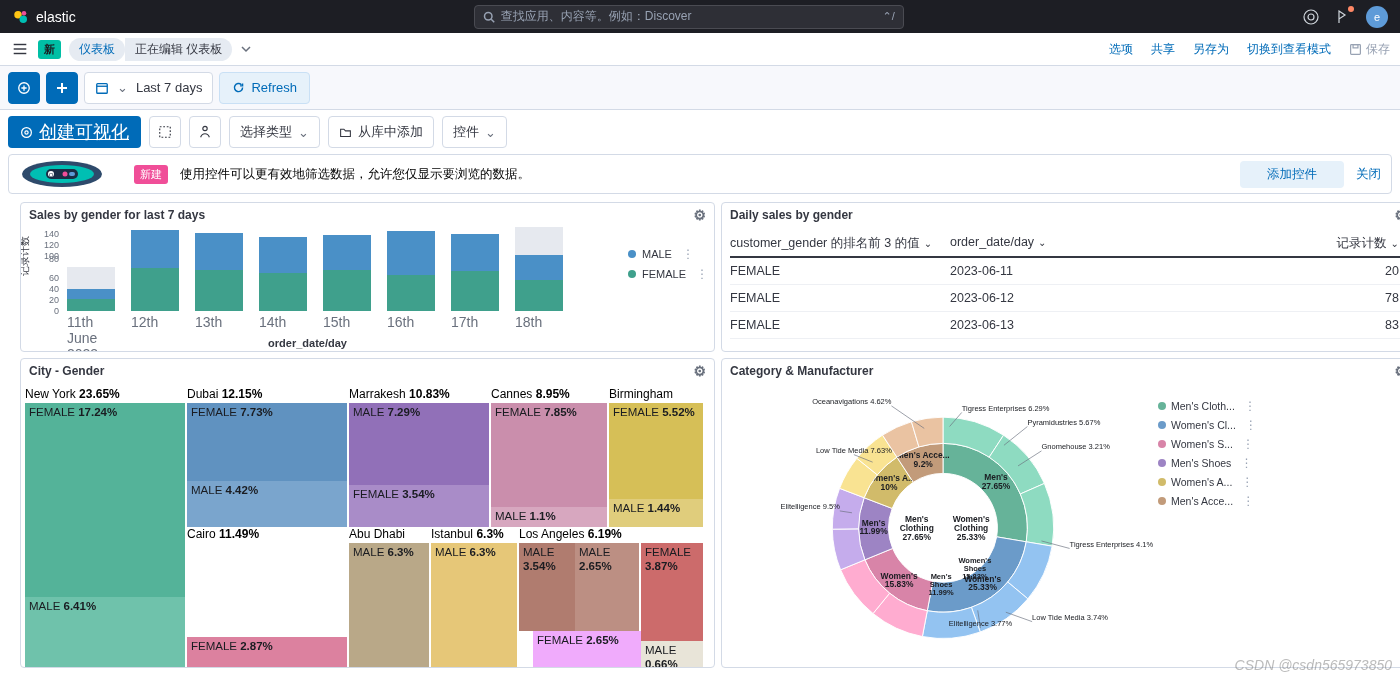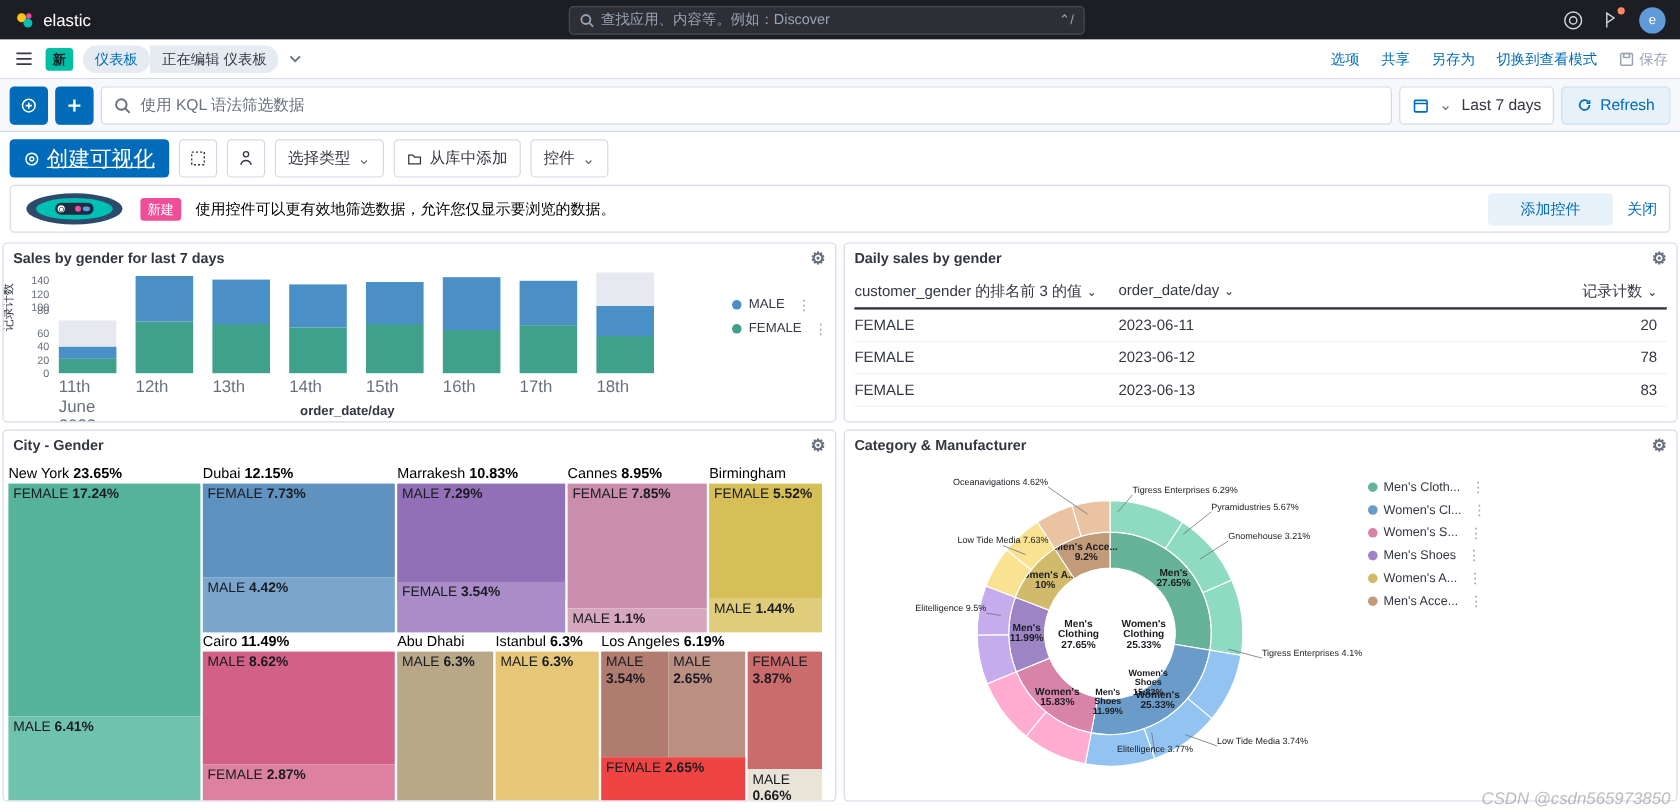--- a/index.html
+++ b/index.html
@@ -39,27 +39,27 @@
 
 
 .vis-toolbar { height: 44px; display: flex; align-items: center; padding: 6px 8px; gap: 8px; }
 .primary-btn { height: 32px; background: #006bb8; color: #fff; border-radius: 4px; padding: 0 12px; display: flex; align-items: center; gap: 6px; font-size: 18px; cursor: pointer; border:none;}
 .primary-btn span{text-decoration:underline;}
 .tool-btn { height: 32px; min-width:32px; border: 1px solid #d3dae6; background: #fff; border-radius: 4px; padding: 0 10px; display: flex; align-items: center; gap: 6px; font-size: 13px; cursor: pointer; color:#343741;}
 
 
 .tip-banner { height: 40px; margin: 0 8px 8px; border: 1px solid #d3dae6; border-radius: 4px; display: flex; align-items: center; padding: 0 10px; gap: 12px; font-size: 12.5px; background:#fff;}
 .tip-illus { width:86px; height:30px; display:flex; align-items:center; justify-content:center;}
-.tip-badge { background: #f04e98; color: #fff; font-size: 11px; padding: 2px 6px; border-radius: 3px; }
+.tip-badge { background: #f04e98; color: #fff; font-size: 11px; padding: 2px 6px; border-radius: 3px; margin-left: 17px; }
 .tip-right { margin-left: auto; display: flex; gap: 12px; align-items: center; }
 .tip-addbtn{background:#e6f1fa;color:#006bb8;padding:5px 27px;border-radius:4px;cursor:pointer;font-size:12.5px;}
 .tip-close{color:#006bb8;cursor:pointer;font-size:12.5px;}
 
 
-.dash-grid { display: grid; grid-template-columns: 695px 695px; grid-template-rows: 150px 310px; gap: 6px; padding: 0 2px; }
+.dash-grid { display: grid; grid-template-columns: 695px 695px; grid-template-rows: 150px 310px; gap: 6px; padding: 0 20px; }
 .panel { border: 1px solid #d3dae6; border-radius: 4px; background: #fff; display:flex; flex-direction:column; overflow:hidden;}
 .panel-head { display: flex; align-items: center; padding: 4px 8px; font-size: 12px; font-weight: 600; color: #343741; }
 .panel-head .gear { margin-left: auto; color: #69707d; cursor: pointer; font-size:14px;}
 .panel-body { flex: 1; position: relative; padding: 4px 8px; overflow:hidden;}
 
 
 .bar-area{position:absolute;left:40px;right:120px;top:2px;bottom:40px;}
 .bar-group{position:absolute;bottom:0;width:48px;}
 .bar-seg{width:100%;}
 .bar-x{position:absolute;font-size:14px;color:#69707d;top:100%;margin-top:3px;width:60px;}
@@ -172,27 +172,20 @@
       <svg width="14" height="14" viewBox="0 0 16 16" fill="none" stroke="#fff" stroke-width="1.5">
         <circle cx="8" cy="8" r="6"></circle>
         <path d="M8 5v6M5 8h6"></path>
       </svg>
     </div>
   <div class="sq-btn add">
       <svg width="12" height="12" viewBox="0 0 12 12" stroke="#fff" stroke-width="2">
         <path d="M6 1v10M1 6h10"></path>
       </svg>
     </div>
-  <div class="kql-input">
-    <svg width="14" height="14" viewBox="0 0 16 16" fill="none" stroke="#69707d" stroke-width="1.8">
-        <circle cx="7" cy="7" r="5"></circle>
-        <line x1="11" y1="11" x2="15" y2="15"></line>
-      </svg>
-    <span>使用 KQL 语法筛选数据</span>
-  </div>
   <div class="date-picker">
     <svg class="cal" width="14" height="14" viewBox="0 0 16 16" fill="none" stroke="#006bb8" stroke-width="1.5">
         <rect x="2" y="3" width="12" height="11" rx="1"></rect>
         <line x1="2" y1="6" x2="14" y2="6"></line>
       </svg>
     <span style="color:#69707d;">⌄</span>
     <span>Last 7 days</span>
   </div>
   <div class="refresh-btn">
     <svg width="13" height="13" viewBox="0 0 16 16" fill="none" stroke="#006bb8" stroke-width="1.8">
@@ -417,23 +410,20 @@
             <div class="tm-title" style="height:16px;">Birmingham <b>6.96%</b></div>
             <div class="tm-cell" style="left:0px;top:16px;width:94px;height:96px;background:#d6bf57;">
               <div class="tm-sub">FEMALE <b>5.52%</b></div>
             </div>
             <div class="tm-cell" style="left:0px;top:112px;width:94px;height:28px;background:#e0cd7c;">
               <div class="tm-sub">MALE <b>1.44%</b></div>
             </div>
           </div>
           <div style="position: absolute; left: 162px; top: 140px; width: 160px; height: 144px;">
             <div class="tm-title" style="height:16px;">Cairo <b>11.49%</b></div>
-            <div class="tm-cell" style="left:0px;top:16px;width:160px;height:94px;background:#d36086;">
-              <div class="tm-sub">MALE <b>8.62%</b></div>
-            </div>
             <div class="tm-cell" style="left:0px;top:110px;width:160px;height:34px;background:#dc819f;">
               <div class="tm-sub">FEMALE <b>2.87%</b></div>
             </div>
           </div>
           <div style="position: absolute; left: 324px; top: 140px; width: 80px; height: 144px;">
             <div class="tm-title" style="height:16px;">Abu Dhabi <b>6.3%</b></div>
             <div class="tm-cell" style="left:0px;top:16px;width:80px;height:128px;background:#b9a888;">
               <div class="tm-sub">MALE <b>6.3%</b></div>
             </div>
           </div>
@@ -444,21 +434,21 @@
             </div>
           </div>
           <div style="position: absolute; left: 494px; top: 140px; width: 120px; height: 144px;">
             <div class="tm-title" style="height:16px;">Los Angeles <b>6.19%</b></div>
             <div class="tm-cell" style="left:0px;top:16px;width:56px;height:88px;background:#b07c6f;">
               <div class="tm-sub">MALE <b>3.54%</b></div>
             </div>
             <div class="tm-cell" style="left:56px;top:16px;width:64px;height:88px;background:#bc8f83;">
               <div class="tm-sub">MALE <b>2.65%</b></div>
             </div>
-            <div class="tm-cell" style="left:0px;top:104px;width:120px;height:40px;background:#ef4444;">
+            <div class="tm-cell" style="left:14px;top:104px;width:120px;height:40px;background:#f0abfc;">
               <div class="tm-sub">FEMALE <b>2.65%</b></div>
             </div>
           </div>
           <div style="position: absolute; left: 616px; top: 140px; width: 62px; height: 144px;">
             <div class="tm-cell" style="left:0px;top:16px;width:62px;height:98px;background:#cc6b6b;">
               <div class="tm-sub">FEMALE <b>3.87%</b></div>
             </div>
             <div class="tm-cell" style="left:0px;top:114px;width:62px;height:30px;background:#e8e4d8;">
               <div class="tm-sub">MALE <b>0.66%</b></div>
             </div>

